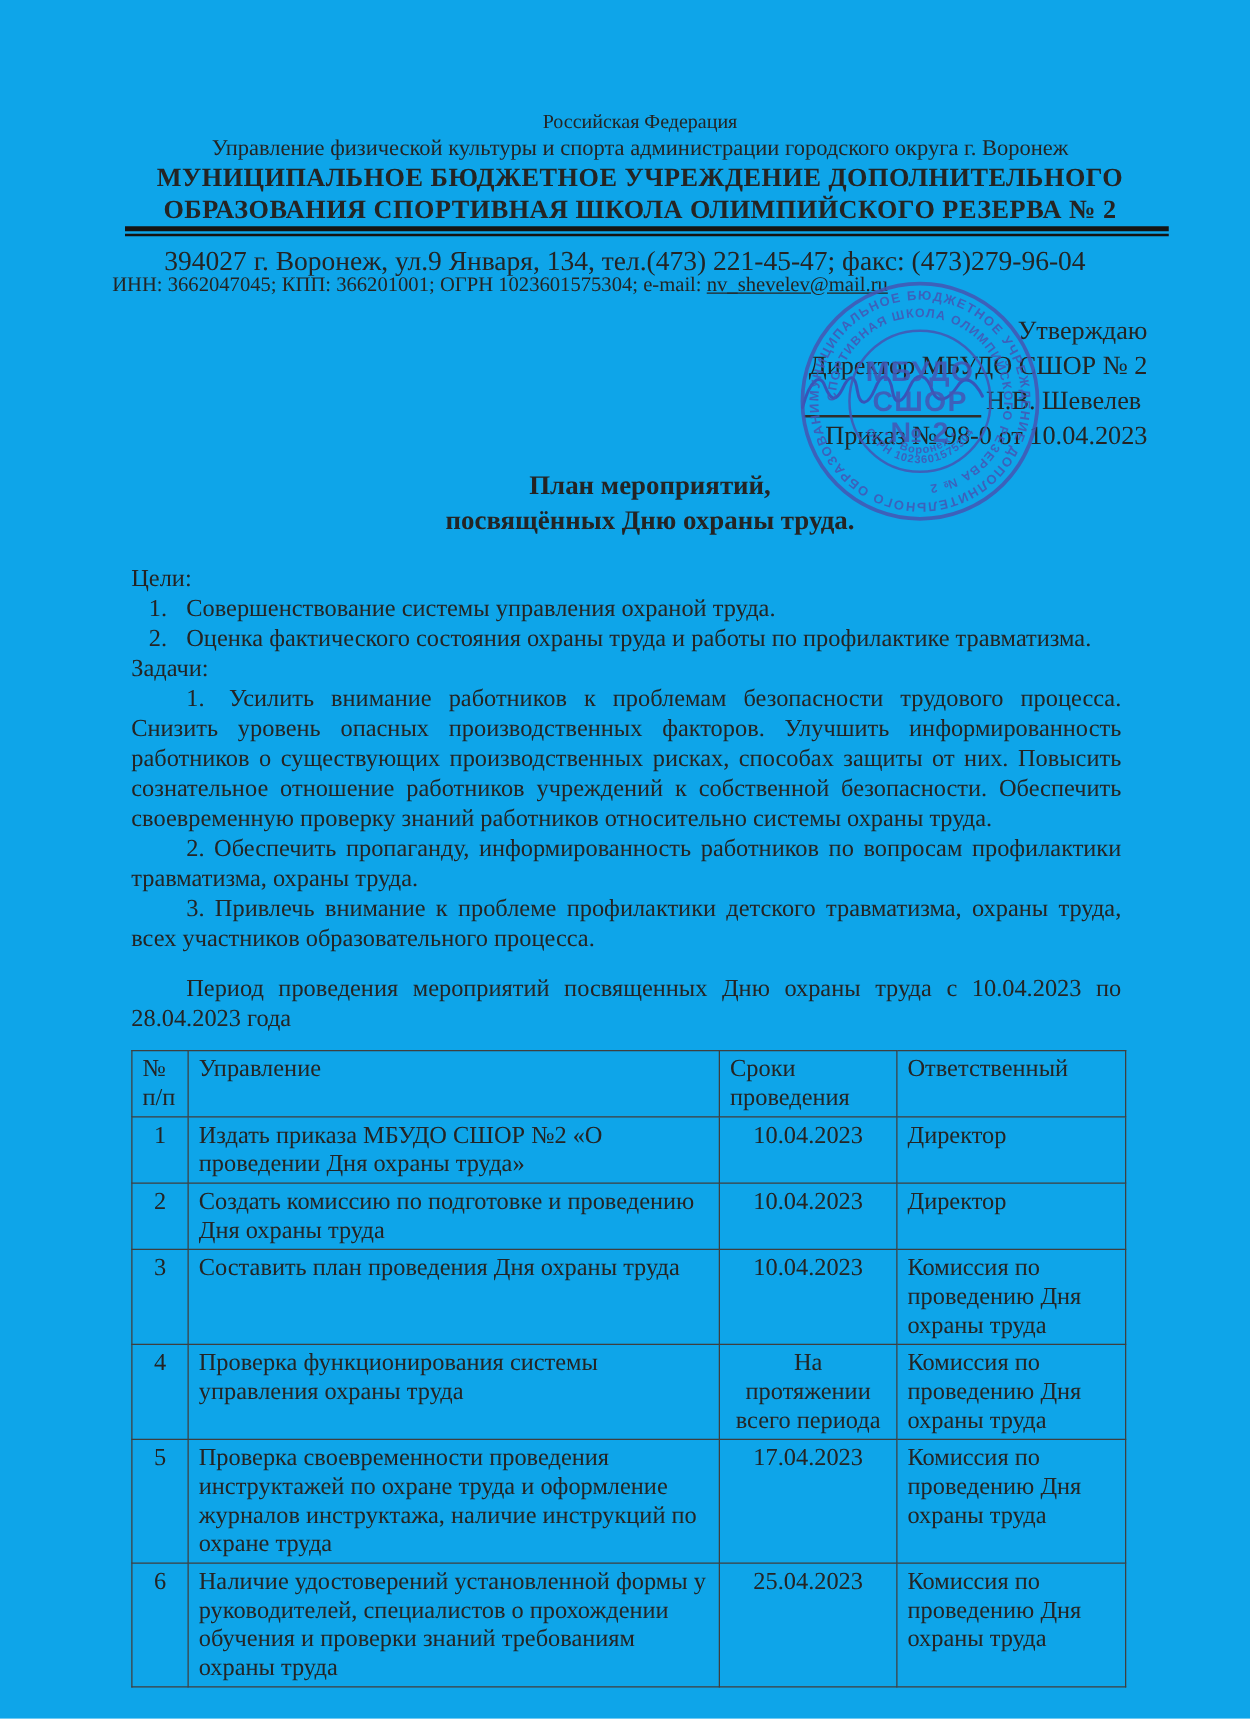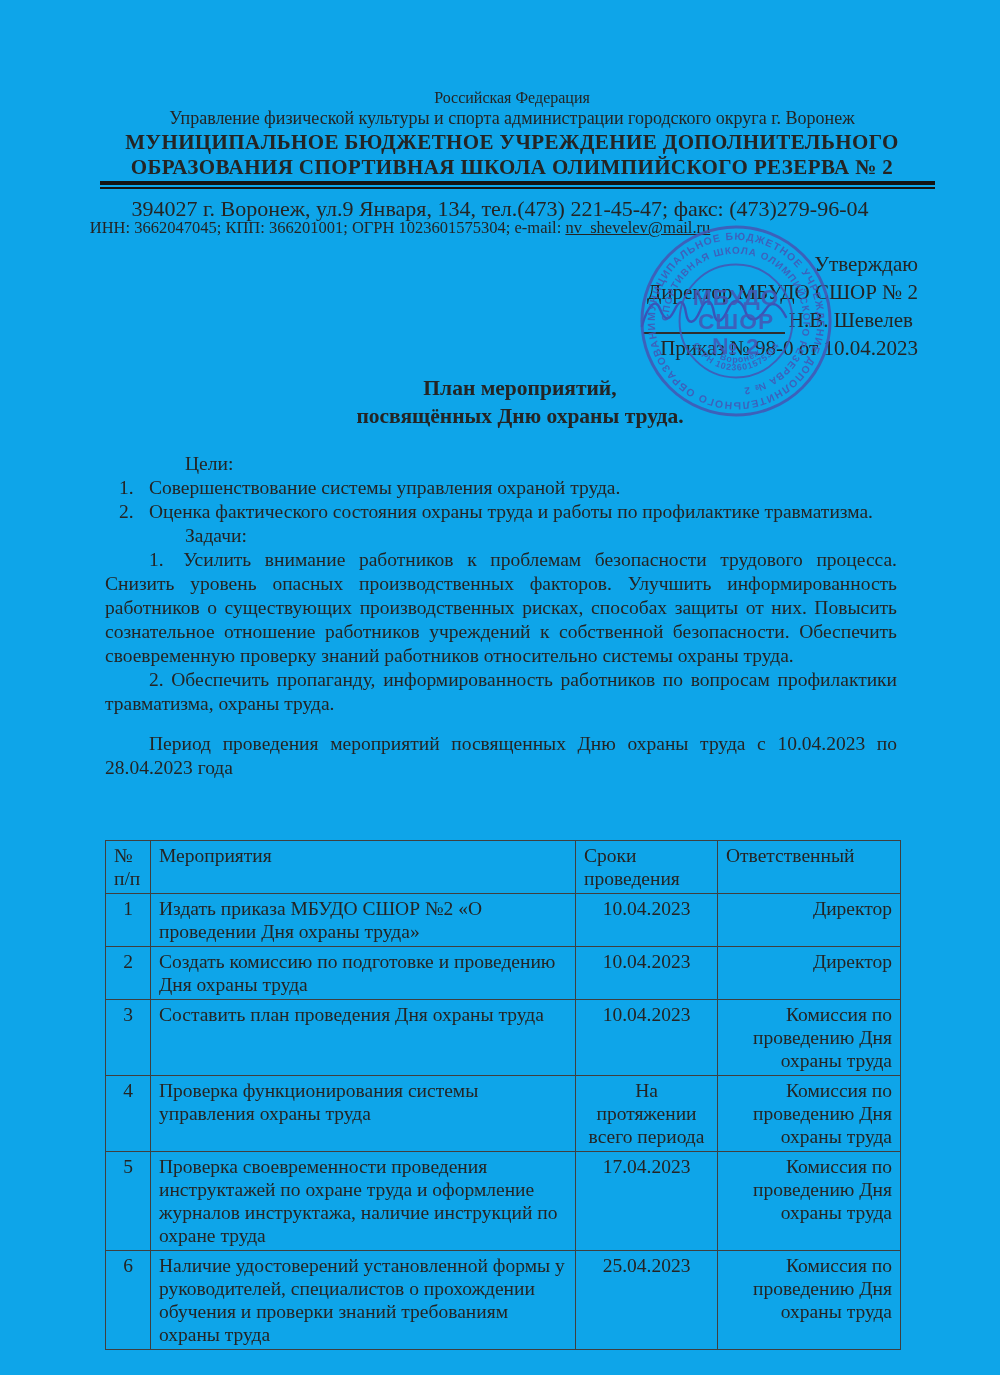--- a/index.html
+++ b/index.html
@@ -31,41 +31,41 @@
   .stamp{position:absolute;left:637px;top:222px;width:198px;height:198px;opacity:.85;}
   .stamp circle{stroke:#4556b4;}
   .st-ring{fill:#4556b4;font-size:10.5px;font-weight:bold;letter-spacing:1.2px;font-family:"Liberation Sans","DejaVu Sans",sans-serif;}
   .st-ring2{fill:#4556b4;font-size:10px;font-weight:bold;letter-spacing:1px;font-family:"Liberation Sans","DejaVu Sans",sans-serif;}
   .st-arc{fill:#4556b4;font-size:9px;font-weight:bold;letter-spacing:.8px;font-family:"Liberation Sans","DejaVu Sans",sans-serif;}
   .st-center{fill:#4556b4;font-weight:bold;font-size:23px;letter-spacing:1px;text-anchor:middle;font-family:"Liberation Sans","DejaVu Sans",sans-serif;}
   
   .title{position:absolute;top:374px;left:20px;width:1000px;text-align:center;font-weight:bold;font-size:21.5px;line-height:28px;}
   
   .content{position:absolute;top:452px;left:105px;width:792px;font-size:19.5px;line-height:24px;}
-  .label{margin-left:80px;}
+  .label{}
   .litem{display:flex;margin-left:14px;}
   .lnum{width:30px;flex:0 0 30px;}
   .ltext{flex:1;}
   .para{margin:0;text-align:justify;text-indent:44px;}
   .period{margin-top:16px;}
   
   .plan{
     position:absolute;top:840px;left:105px;width:795px;
     border-collapse:collapse;table-layout:fixed;
     font-size:19.5px;line-height:23px;
   }
   .plan th,.plan td{border:1.5px solid #3f3f3f;padding:3px 8px;vertical-align:top;font-weight:normal;}
   .plan th{text-align:left;}
   .col-num{width:45px;}
   .col-act{width:425px;}
   .col-dat{width:142px;}
   .col-res{width:183px;}
   .td-num{text-align:center;}
   .td-dat{text-align:center;}
-  .td-res{text-align:right;}
+  .td-res{text-align:left;}
 </style>
 </head>
 <body>
 
 <div class="page">
 
   <div class="letterhead">
     <div class="lh-country">Российская Федерация</div>
     <div class="lh-dept">Управление физической культуры и спорта администрации городского округа г. Воронеж</div>
     <div class="lh-org">МУНИЦИПАЛЬНОЕ БЮДЖЕТНОЕ УЧРЕЖДЕНИЕ ДОПОЛНИТЕЛЬНОГО</div>
@@ -127,37 +127,38 @@
       <span class="lnum">1.</span>
       <span class="ltext">Совершенствование системы управления охраной труда.</span>
     </div>
     <div class="litem">
       <span class="lnum">2.</span>
       <span class="ltext">Оценка фактического состояния охраны труда и работы по  профилактике травматизма.</span>
     </div>
     <div class="label">Задачи:</div>
     <p class="para">1. Усилить внимание работников к проблемам безопасности трудового процесса. Снизить уровень опасных производственных факторов. Улучшить информированность работников о существующих производственных рисках, способах защиты от них. Повысить сознательное отношение работников учреждений  к собственной безопасности. Обеспечить своевременную проверку знаний работников относительно системы охраны труда.</p>
     <p class="para">2. Обеспечить пропаганду, информированность работников по вопросам профилактики травматизма, охраны труда.</p>
+    <p class="para">3. Привлечь внимание к проблеме профилактики детского травматизма, охраны труда, всех участников образовательного процесса.</p>
     <p class="para period">Период проведения мероприятий посвященных Дню охраны труда с 10.04.2023 по 28.04.2023 года</p>
   </div>
 
   <table class="plan">
     <colgroup>
       <col class="col-num">
         <col class="col-act">
         <col class="col-dat">
         <col class="col-res">
     </colgroup>
     <thead>
       <tr>
         <th>
           <div>№</div>
           <div>п/п</div>
         </th>
-        <th>Мероприятия</th>
+        <th>Управление</th>
         <th>Сроки проведения</th>
         <th>Ответственный</th>
       </tr>
     </thead>
     <tbody>
       <tr>
         <td class="td-num">1</td>
         <td>Издать приказа МБУДО СШОР №2 «О проведении Дня охраны труда»</td>
         <td class="td-dat">10.04.2023</td>
         <td class="td-res">Директор</td>

